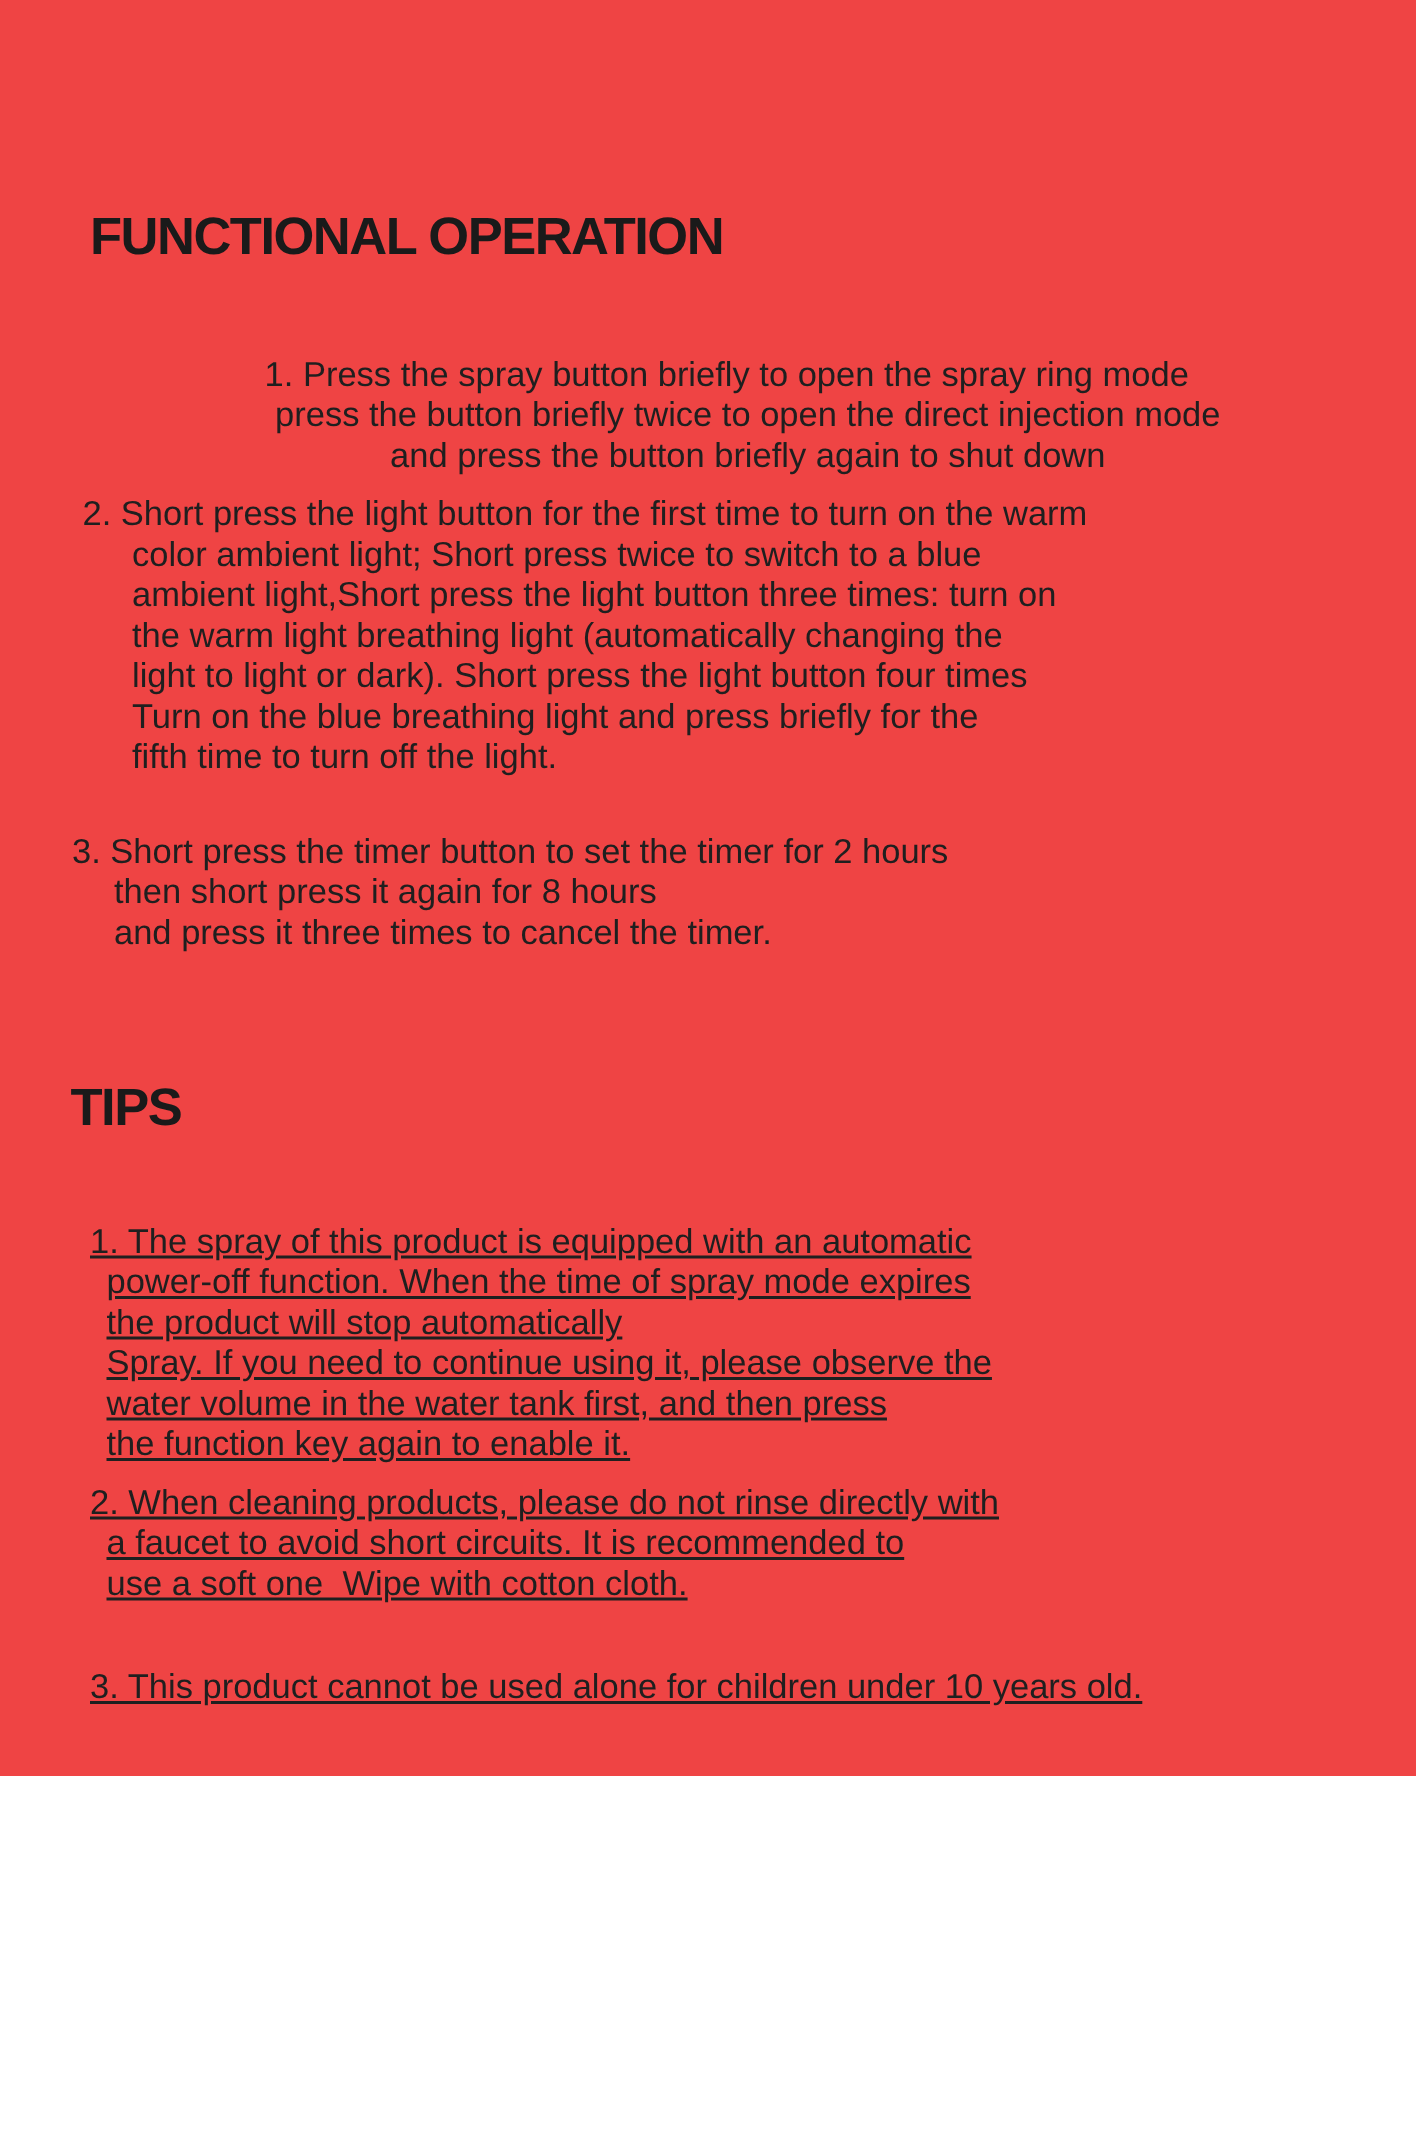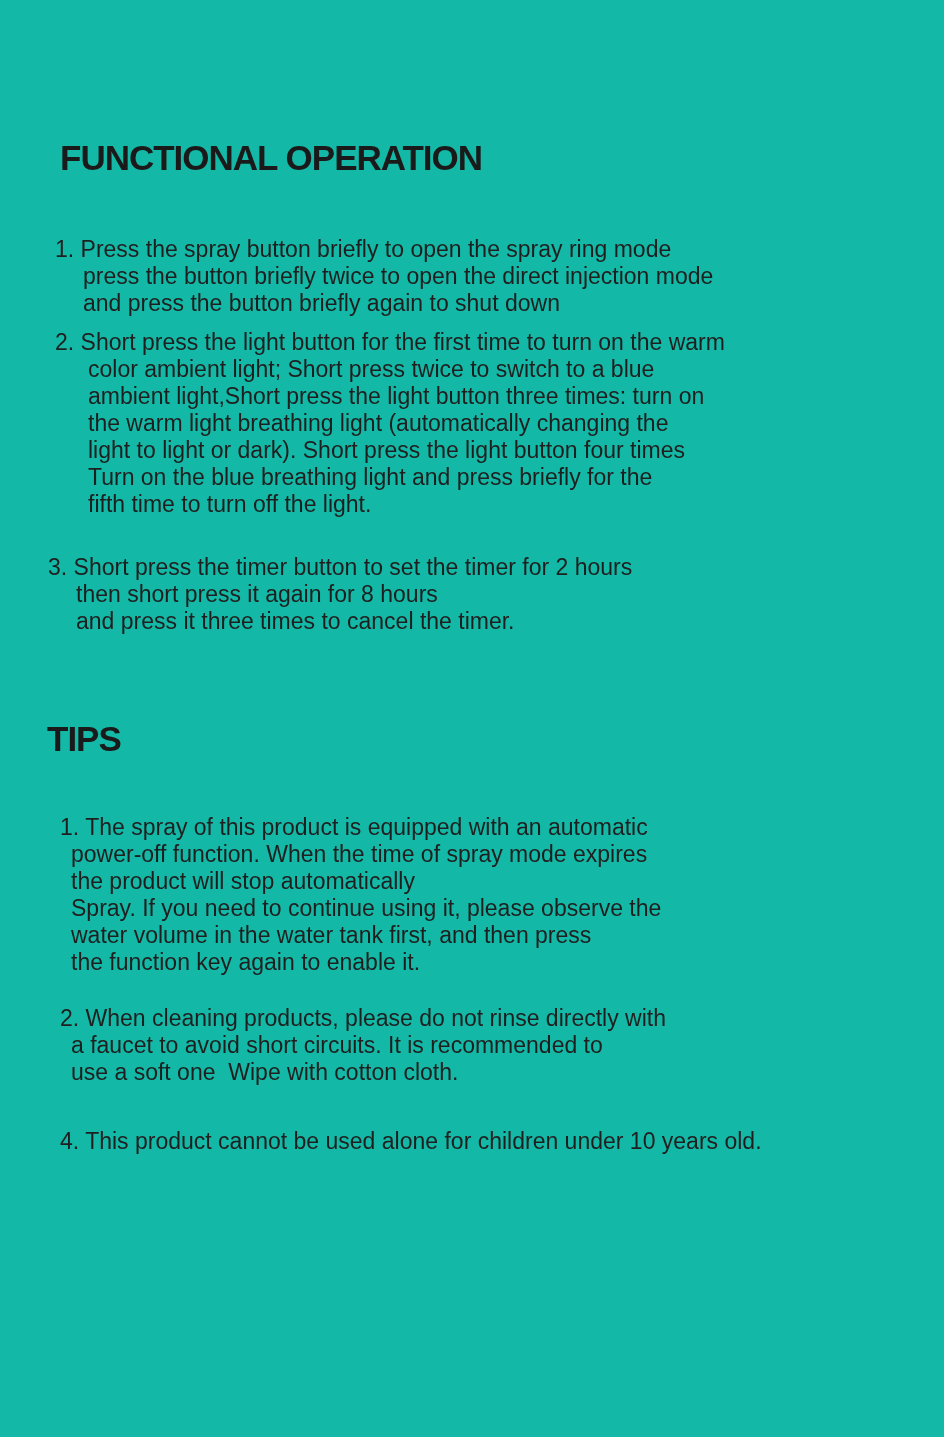--- a/index.html
+++ b/index.html
@@ -3,22 +3,22 @@
 <meta charset="utf-8">
 <style>
   html, body {
     margin: 0;
     padding: 0;
     background: #ffffff;
   }
   .page {
     position: relative;
     width: 944px;
-    height: 1437px;
-    background: #14b8a6;
+    height: 1184px;
+    background: #ef4444;
     overflow: hidden;
     font-family: "Liberation Sans", "DejaVu Sans", sans-serif;
     color: #1f1f1f;
     -webkit-font-smoothing: antialiased;
   }
   .section-title {
     margin: 0;
     font-size: 35px;
     font-weight: 700;
     line-height: 36px;
@@ -50,26 +50,27 @@
   .fo-item.indent-lg {
     padding-left: 33px;
     text-indent: -33px;
   }
   
   .tips-item {
     margin-left: 60px;
     margin-right: 20px;
     padding-left: 11px;
     text-indent: -11px;
+    text-decoration: underline;
   }
-  #fo-item-1 { margin-top: 60px; }
+  #fo-item-1 { margin-top: 60px; text-align: center; }
   #fo-item-2 { margin-top: 12px; }
   #fo-item-3 { margin-top: 36px; margin-left: 48px; }
   #tips-item-1 { margin-top: 57px; }
-  #tips-item-2 { margin-top: 29px; }
+  #tips-item-2 { margin-top: 12px; }
   #tips-item-3 { margin-top: 42px; }
 </style>
 </head>
 <body>
 
 <div class="page">
 
   <section>
     <h1 class="section-title" id="functional-title">FUNCTIONAL OPERATION</h1>
 
@@ -97,16 +98,16 @@
 power-off function. When the time of spray mode expires
 the product will stop automatically
 Spray. If you need to continue using it, please observe the
 water volume in the water tank first, and then press
 the function key again to enable it.</div>
 
     <div class="list-item tips-item" id="tips-item-2">2. When cleaning products, please do not rinse directly with
 a faucet to avoid short circuits. It is recommended to
 use a soft one  Wipe with cotton cloth.</div>
 
-    <div class="list-item tips-item" id="tips-item-3">4. This product cannot be used alone for children under 10 years old.</div>
+    <div class="list-item tips-item" id="tips-item-3">3. This product cannot be used alone for children under 10 years old.</div>
   </section>
 
 </div>
 
 </body></html>

